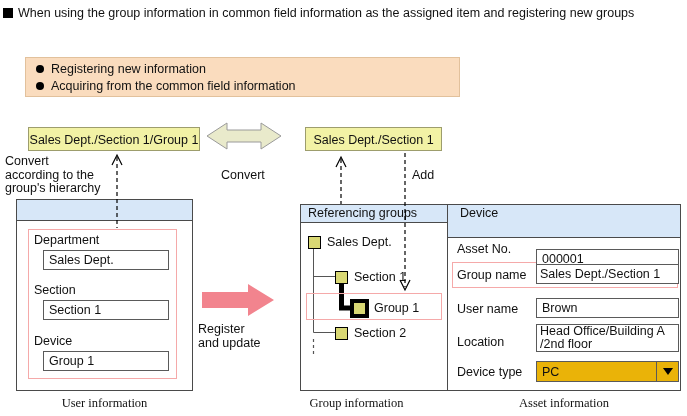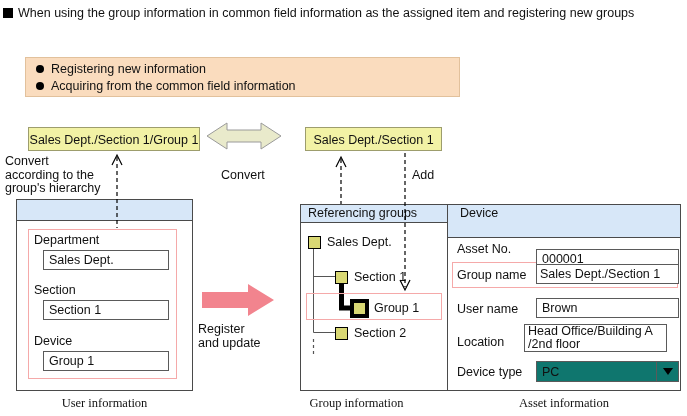--- a/index.html
+++ b/index.html
@@ -39,21 +39,21 @@
   .inputbox{
     position:absolute;background:#fff;border:1px solid #5A5A5A;box-sizing:border-box;
     padding:0 5px;display:flex;align-items:center;white-space:nowrap;overflow:hidden;
   }
   .fieldlabel{position:absolute;white-space:nowrap;line-height:14px;}
   
   .treeicon{position:absolute;width:11px;height:11px;background:#D9D874;border:1px solid #000;box-sizing:content-box;}
   .treeicon.sel{width:11px;height:11px;border:4px solid #000;}
   .treelabel{position:absolute;white-space:nowrap;line-height:14px;}
   
-  .combo{position:absolute;background:#0f766e;border:1px solid #5A5A5A;box-sizing:border-box;}
+  .combo{position:absolute;background:#eab308;border:1px solid #5A5A5A;box-sizing:border-box;}
   .combo-text{position:absolute;left:5px;top:0;bottom:0;display:flex;align-items:center;white-space:nowrap;}
   .combo-btn{
     position:absolute;right:0;top:0;bottom:0;width:21px;border-left:1px solid #5A5A5A;
     display:flex;align-items:center;justify-content:center;
   }
   .tri-down{width:0;height:0;border-left:5px solid transparent;border-right:5px solid transparent;border-top:7px solid #000;}
   svg{display:block;}
   .overlay{position:absolute;left:0;top:0;z-index:10;pointer-events:none;}
   .treesvg{position:absolute;left:0;top:0;pointer-events:none;}
 </style>
@@ -123,21 +123,21 @@
   <div class="panel" style="left:447px;top:204px;width:234px;height:187px;">
     <div class="panel-header" style="height:33px;line-height:17px;padding-left:12px;">Device</div>
     <div class="redline" style="left:4px;top:57px;width:226px;height:26px;"></div>
     <div class="fieldlabel" style="left:9px;top:37px;">Asset No.</div>
     <div class="inputbox" style="left:88px;top:44px;width:143px;height:20px;">000001</div>
     <div class="fieldlabel" style="left:9px;top:63px;">Group name</div>
     <div class="inputbox" style="left:88px;top:59px;width:143px;height:20px;padding:0 3px;">Sales Dept./Section 1</div>
     <div class="fieldlabel" style="left:9px;top:97px;">User name</div>
     <div class="inputbox" style="left:88px;top:93px;width:143px;height:20px;text-align:right;">Brown</div>
     <div class="fieldlabel" style="left:9px;top:130px;">Location</div>
-    <div class="inputbox pre" style="left:76px;top:119px;width:143px;height:28px;padding:8px 3px;white-space:pre-line;line-height:13px;">Head Office/Building A
+    <div class="inputbox pre" style="left:88px;top:119px;width:143px;height:28px;padding:8px 3px;white-space:pre-line;line-height:13px;">Head Office/Building A
 /2nd floor</div>
     <div class="fieldlabel" style="left:9px;top:160px;">Device type</div>
     <div class="combo" style="left:88px;top:156px;width:143px;height:21px;">
       <div class="combo-text">PC</div>
       <div class="combo-btn">
         <span class="tri-down"></span>
       </div>
     </div>
   </div>
   <div class="caption" style="left:447px;width:234px;">Asset information</div>

